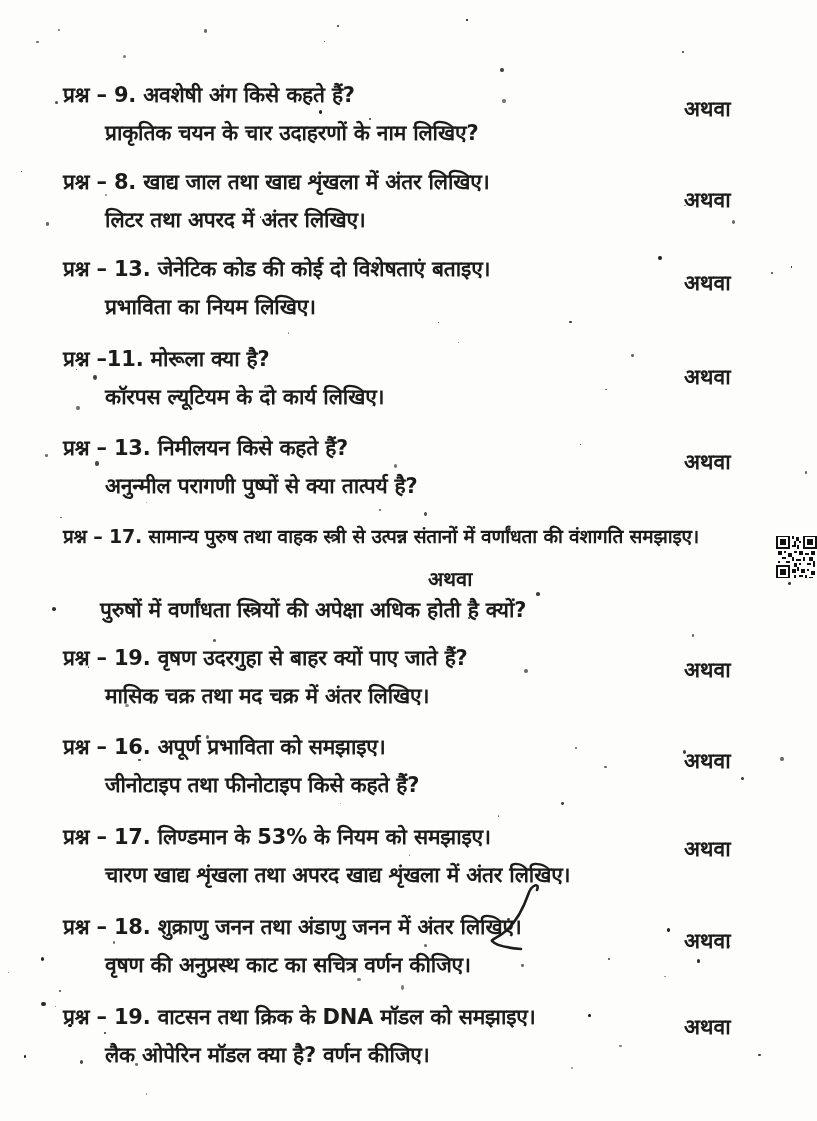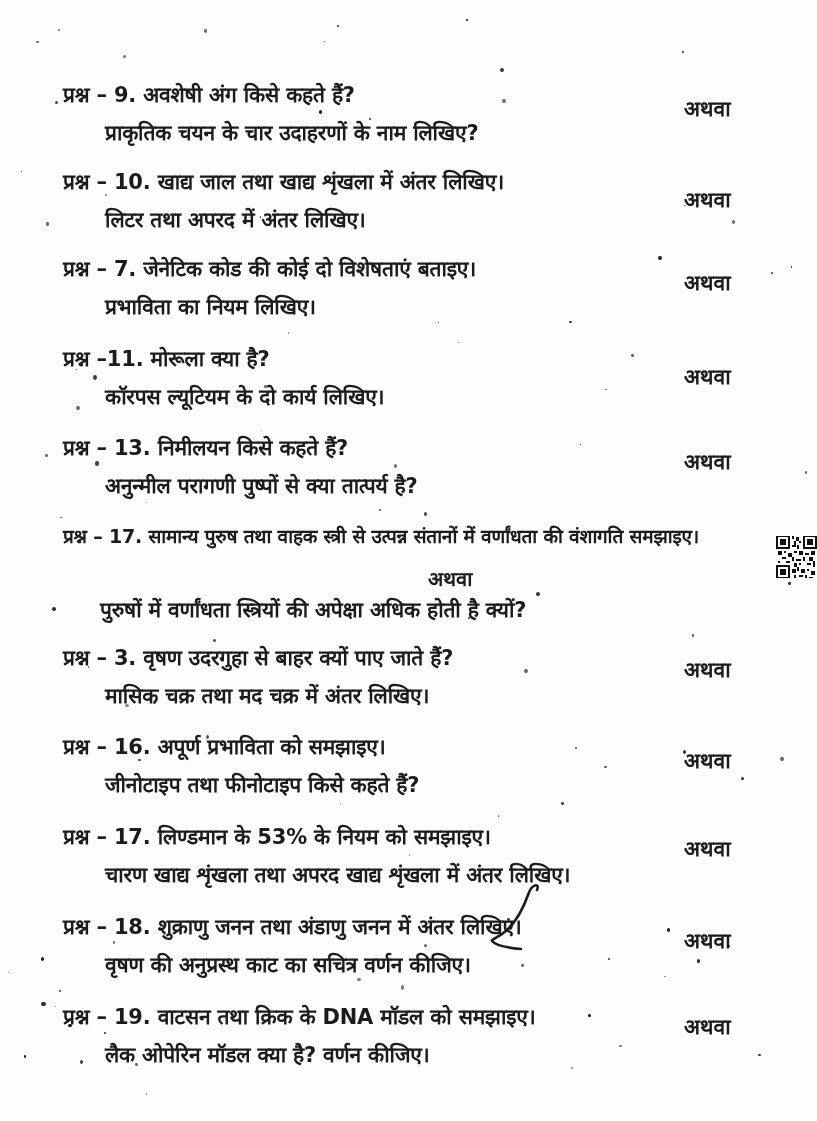--- a/index.html
+++ b/index.html
@@ -45,27 +45,27 @@
 
 <div class="page">
 
   <div class="q" style="top:80px">
     <div class="l1">प्रश्न – 9. अवशेषी अंग किसे कहते हैं?</div>
     <div class="or">अथवा</div>
     <div class="l2">प्राकृतिक चयन के चार उदाहरणों के नाम लिखिए?</div>
   </div>
 
   <div class="q" style="top:167px">
-    <div class="l1">प्रश्न – 10. खाद्य जाल तथा खाद्य शृंखला में अंतर लिखिए।</div>
+    <div class="l1">प्रश्न – 8. खाद्य जाल तथा खाद्य शृंखला में अंतर लिखिए।</div>
     <div class="or" style="top:18px">अथवा</div>
     <div class="l2">लिटर तथा अपरद में अंतर लिखिए।</div>
   </div>
 
   <div class="q" style="top:254px">
-    <div class="l1">प्रश्न – 7. जेनेटिक कोड की कोई दो विशेषताएं बताइए।</div>
+    <div class="l1">प्रश्न – 13. जेनेटिक कोड की कोई दो विशेषताएं बताइए।</div>
     <div class="or">अथवा</div>
     <div class="l2">प्रभाविता का नियम लिखिए।</div>
   </div>
 
   <div class="q" style="top:344px">
     <div class="l1">प्रश्न –11. मोरूला क्या है?</div>
     <div class="or" style="top:18px">अथवा</div>
     <div class="l2">कॉरपस ल्यूटियम के दो कार्य लिखिए।</div>
   </div>
 
@@ -75,21 +75,21 @@
     <div class="l2">अनुन्मील परागणी पुष्पों से क्या तात्पर्य है?</div>
   </div>
 
   <div class="q q-14" style="top:523px">
     <div class="l1">प्रश्न – 17. सामान्य पुरुष तथा वाहक स्त्री से उत्पन्न संतानों में वर्णांधता की वंशागति समझाइए।</div>
     <div class="or-center">अथवा</div>
     <div class="l2">पुरुषों में वर्णांधता स्त्रियों की अपेक्षा अधिक होती है क्यों?</div>
   </div>
 
   <div class="q" style="top:643px">
-    <div class="l1">प्रश्न – 3. वृषण उदरगुहा से बाहर क्यों पाए जाते हैं?</div>
+    <div class="l1">प्रश्न – 19. वृषण उदरगुहा से बाहर क्यों पाए जाते हैं?</div>
     <div class="or" style="top:12px">अथवा</div>
     <div class="l2">मासिक चक्र तथा मद चक्र में अंतर लिखिए।</div>
   </div>
 
   <div class="q" style="top:732px">
     <div class="l1">प्रश्न – 16. अपूर्ण प्रभाविता को समझाइए।</div>
     <div class="or">अथवा</div>
     <div class="l2">जीनोटाइप तथा फीनोटाइप किसे कहते हैं?</div>
   </div>
 

